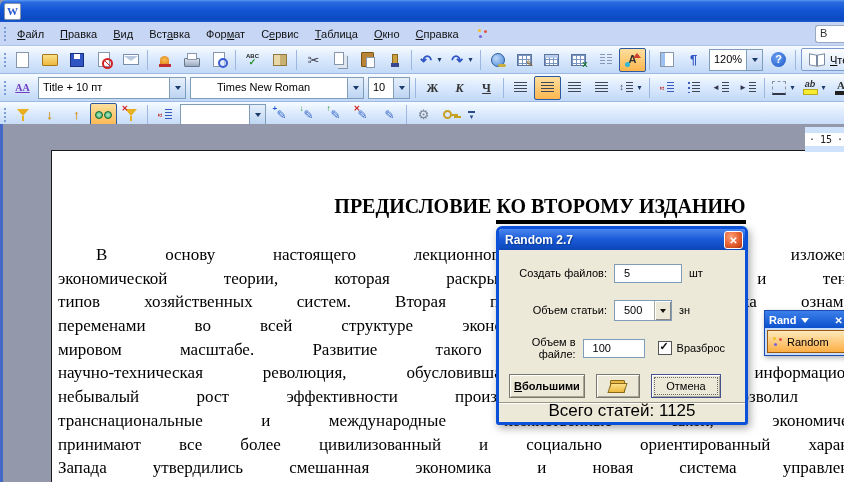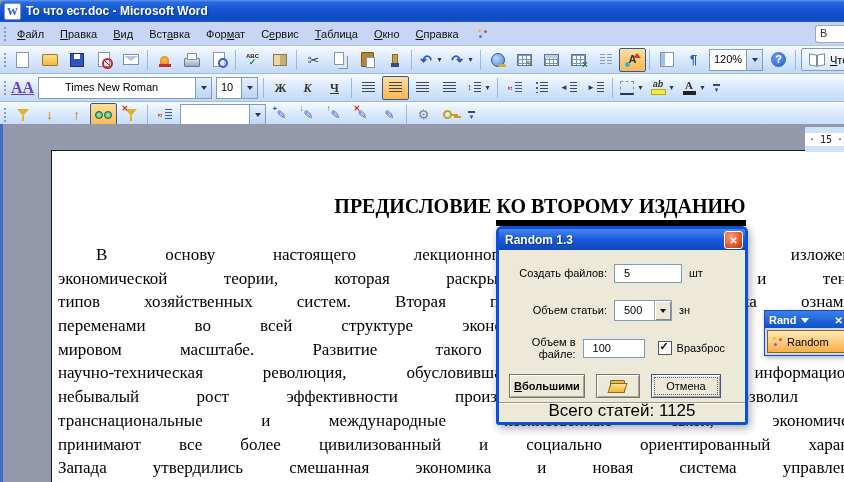--- a/index.html
+++ b/index.html
@@ -98,21 +98,21 @@
   .i-drawing{font-weight:bold;font-size:11px;color:#303030;}
   .i-drawing::before{content:"";position:absolute;left:1px;bottom:2px;width:5px;height:5px;border-radius:50%;background:#30b8d8;}
   .i-drawing::after{content:"";position:absolute;right:1px;top:2px;border-left:4px solid rgba(0,0,0,0);
     border-right:4px solid rgba(0,0,0,0);border-bottom:5px solid #d04030;}
   .i-map::before{content:"";width:12px;height:13px;background:#fff;border:1px solid #8896ac;box-shadow:inset 4px 0 0 #9cc0f0;}
   .i-para{color:#2f55c4;font-weight:bold;}
   .i-help{background:radial-gradient(circle at 40% 35%,#6aa0f0,#1a56c8);border-radius:50%;
     color:#fff;font-weight:bold;font-size:11px;width:15px;height:15px;}
   .i-read::before{content:"";width:6px;height:10px;background:#fff;border:1px solid #7a8aa0;transform:skewY(10deg);}
   .i-read::after{content:"";width:6px;height:10px;background:#fff;border:1px solid #7a8aa0;transform:skewY(-10deg);}
-  .i-aa{color:#7040c0;font-weight:bold;font-family:"Liberation Serif",serif;font-size:16px;text-decoration:underline;}
+  .i-aa{color:#7040c0;font-weight:bold;font-family:"Liberation Serif",serif;font-size:10px;text-decoration:underline;}
   .i-bold{font-family:"Liberation Serif",serif;font-weight:bold;font-size:12px;}
   .i-italic{font-family:"Liberation Serif",serif;font-style:italic;font-weight:bold;font-size:12px;}
   .i-under{font-family:"Liberation Serif",serif;font-weight:bold;font-size:12px;text-decoration:underline;}
   .i-bars{width:13px;height:11px;}
   .i-bars::before{content:"";width:13px;height:11px;background:repeating-linear-gradient(#404858 0 1px,rgba(0,0,0,0) 1px 3px);}
   .i-ls{font-size:9px;color:#335;}
   .i-ls::after{content:"";width:7px;height:11px;background:repeating-linear-gradient(#404858 0 1px,rgba(0,0,0,0) 1px 3px);margin-left:2px;}
   .i-numlist::before{content:"1 2";white-space:pre;writing-mode:vertical-lr;font-size:6px;color:#c03030;letter-spacing:-2px;margin-right:2px;}
   .i-numlist::after{content:"";width:7px;height:11px;background:repeating-linear-gradient(#3a5ac0 0 1px,rgba(0,0,0,0) 1px 3px);}
   .i-bullist::before{content:"";width:2px;height:11px;background:repeating-linear-gradient(#3a5ac0 0 2px,rgba(0,0,0,0) 2px 5px);margin-right:2px;}
@@ -141,21 +141,21 @@
   .docarea{position:absolute;top:124px;left:0;right:0;bottom:0;background:#9399aa;
     border-left:3px solid #4468c8;overflow:hidden;}
   .page{position:absolute;left:48px;top:26px;width:984px;height:620px;background:#fff;
     border:1px solid #1a1a1a;z-index:1;}
   .ruler{position:absolute;left:802px;top:3px;width:42px;height:25px;z-index:2;}
   .ruler .band{height:6px;background:#cfe2fc;}
   .ruler .mid{height:13px;background:#fff;display:flex;align-items:center;justify-content:center;
     gap:5px;font-size:10px;color:#222;font-family:"DejaVu Sans Mono",monospace;}
   .h1{position:absolute;top:44px;left:8px;width:960px;text-align:center;
     font-family:"Liberation Serif",serif;font-size:20px;font-weight:bold;color:#000;white-space:nowrap;}
-  .blue-underline{border-bottom:6px solid #000000;padding-bottom:3px;}
+  .blue-underline{border-bottom:4px solid #000000;padding-bottom:3px;}
   .doc-text{position:absolute;top:92px;left:6px;width:962px;
     font-family:"Liberation Serif",serif;font-size:17px;color:#000;}
   .doc-line{height:23.7px;line-height:23.7px;text-align:justify;text-align-last:justify;overflow:hidden;}
   .doc-line:first-child{padding-left:38px;}
 
   
   .dialog{position:absolute;left:493px;top:102px;width:246px;height:193px;z-index:20;
     border:3px solid #0a50d8;border-radius:6px 6px 3px 3px;background:#ece9d8;
     box-shadow:2px 3px 8px rgba(0,0,0,.35);}
   .dtitle{height:21px;background:linear-gradient(180deg,#4a86ee 0%,#1a5ad8 50%,#0c46b8 100%);
@@ -205,21 +205,20 @@
   .rbody{padding:2px;}
   .rbtn{height:21px;display:flex;align-items:center;gap:4px;padding:0 4px;
     background:linear-gradient(180deg,#ffe9bc,#fcae44);border:1px solid #9a5a10;border-radius:0;
     font-size:11px;color:#000;}
 </style>
 </head>
 <body>
 
 <div class="titlebar">
   <span class="word-icon">W</span>
-  <span>То что ест.doc - Microsoft Word</span>
 </div>
 
 <div class="menubar">
   <span class="handle"></span>
   <span id="menu-items" style="display:flex;">
       <span class="menu-item"><u>Ф</u>айл</span>
       <span class="menu-item"><u>П</u>равка</span>
       <span class="menu-item"><u>В</u>ид</span>
       <span class="menu-item">Вст<u>а</u>вка</span>
       <span class="menu-item">Фор<u>м</u>ат</span>
@@ -331,20 +330,24 @@
       </span>
     </span>
 </div>
 
 <div class="toolbar">
   <span class="handle"></span>
   <span id="fmt-toolbar" style="display:flex;align-items:center;">
       <span class="tbtn">
         <span class="icon i-aa">АА</span>
       </span>
+      <span class="combo" style="width: 146px;">
+        <span class="cval">Title + 10 пт</span>
+        <span class="cbtn"></span>
+      </span>
       <span class="combo" style="width: 150px; padding-left: 22px;">
         <span class="cval">Times New Roman</span>
         <span class="cbtn"></span>
       </span>
       <span class="combo" style="width: 40px;">
         <span class="cval">10</span>
         <span class="cbtn"></span>
       </span>
       <span class="tsep"></span>
       <span class="tbtn">
@@ -483,21 +486,21 @@
         <div class="doc-line">небывалый рост эффективности производства, который позволил быстро развить</div>
         <div class="doc-line">транснациональные и международные хозяйственные связи, экономические отношения</div>
         <div class="doc-line">принимают все более цивилизованный и социально ориентированный характер. В странах</div>
         <div class="doc-line">Запада утвердились смешанная экономика и новая система управления национальным</div>
         <div class="doc-line">хозяйством, при которой государство выполняет множество социально-экономических</div>
       </div>
   </div>
 
   <div class="dialog">
     <div class="dtitle">
-      <span>Random 1.3</span>
+      <span>Random 2.7</span>
       <span class="dclose"></span>
     </div>
     <div class="dbody">
       <div class="drow r1">
         <span class="dlabel">Создать файлов:</span>
         <input class="dinput" value="5" style="">
         <span class="dunit">шт</span>
       </div>
       <div class="drow r2">
         <span class="dlabel">Объем статьи:</span>

